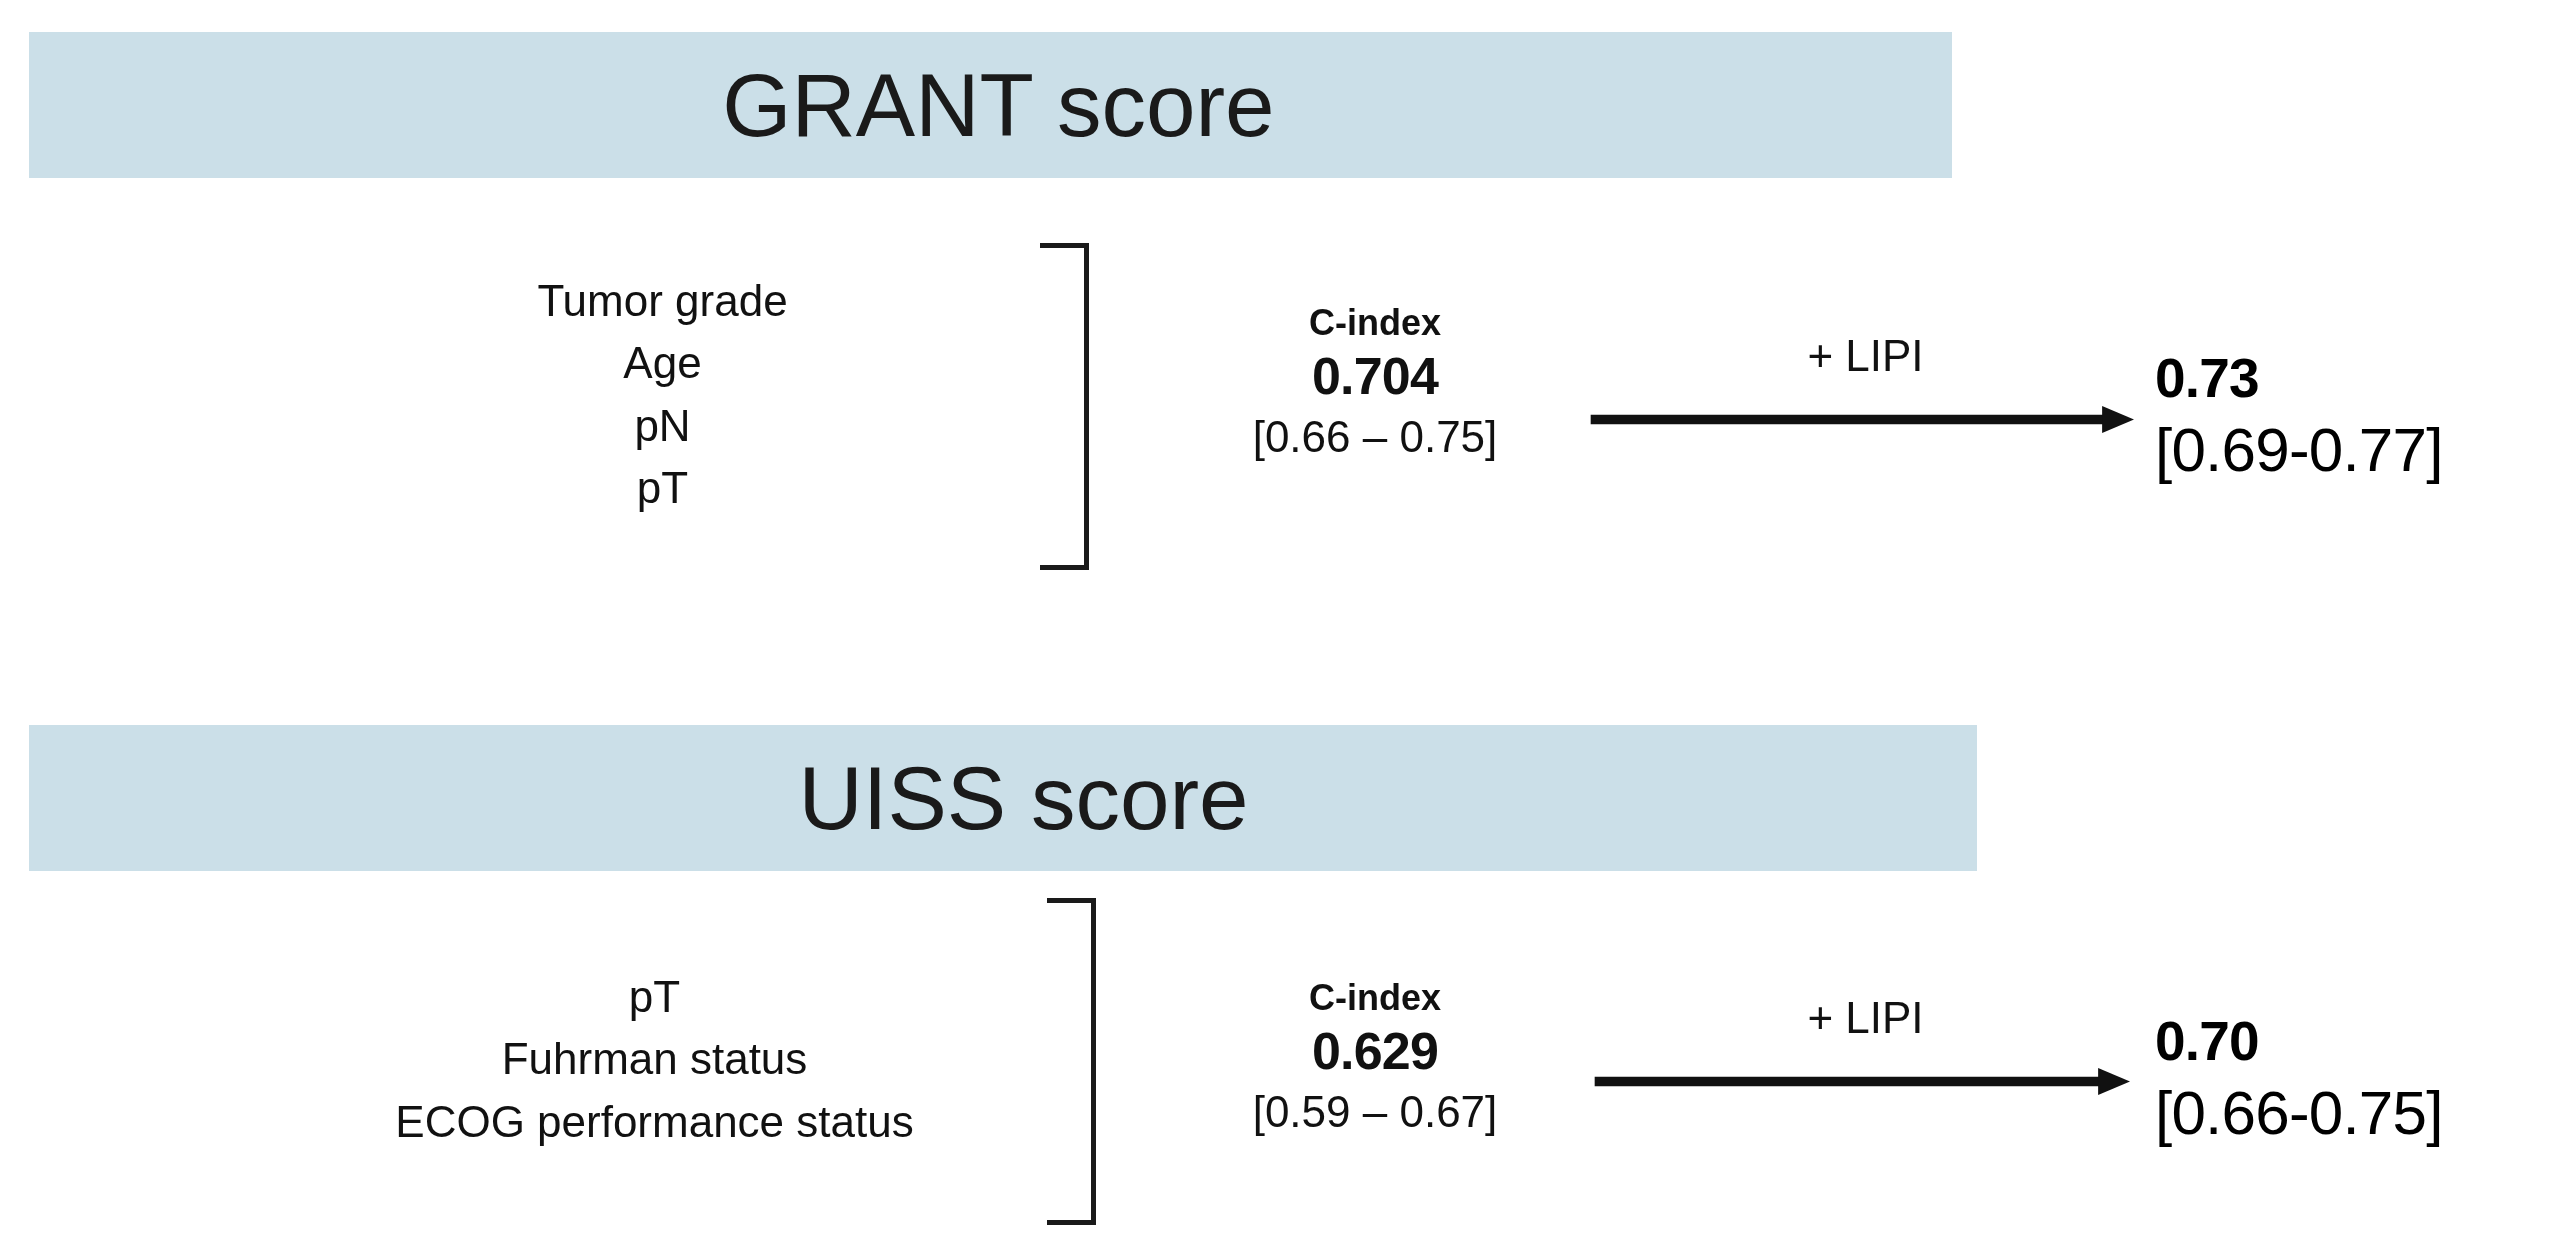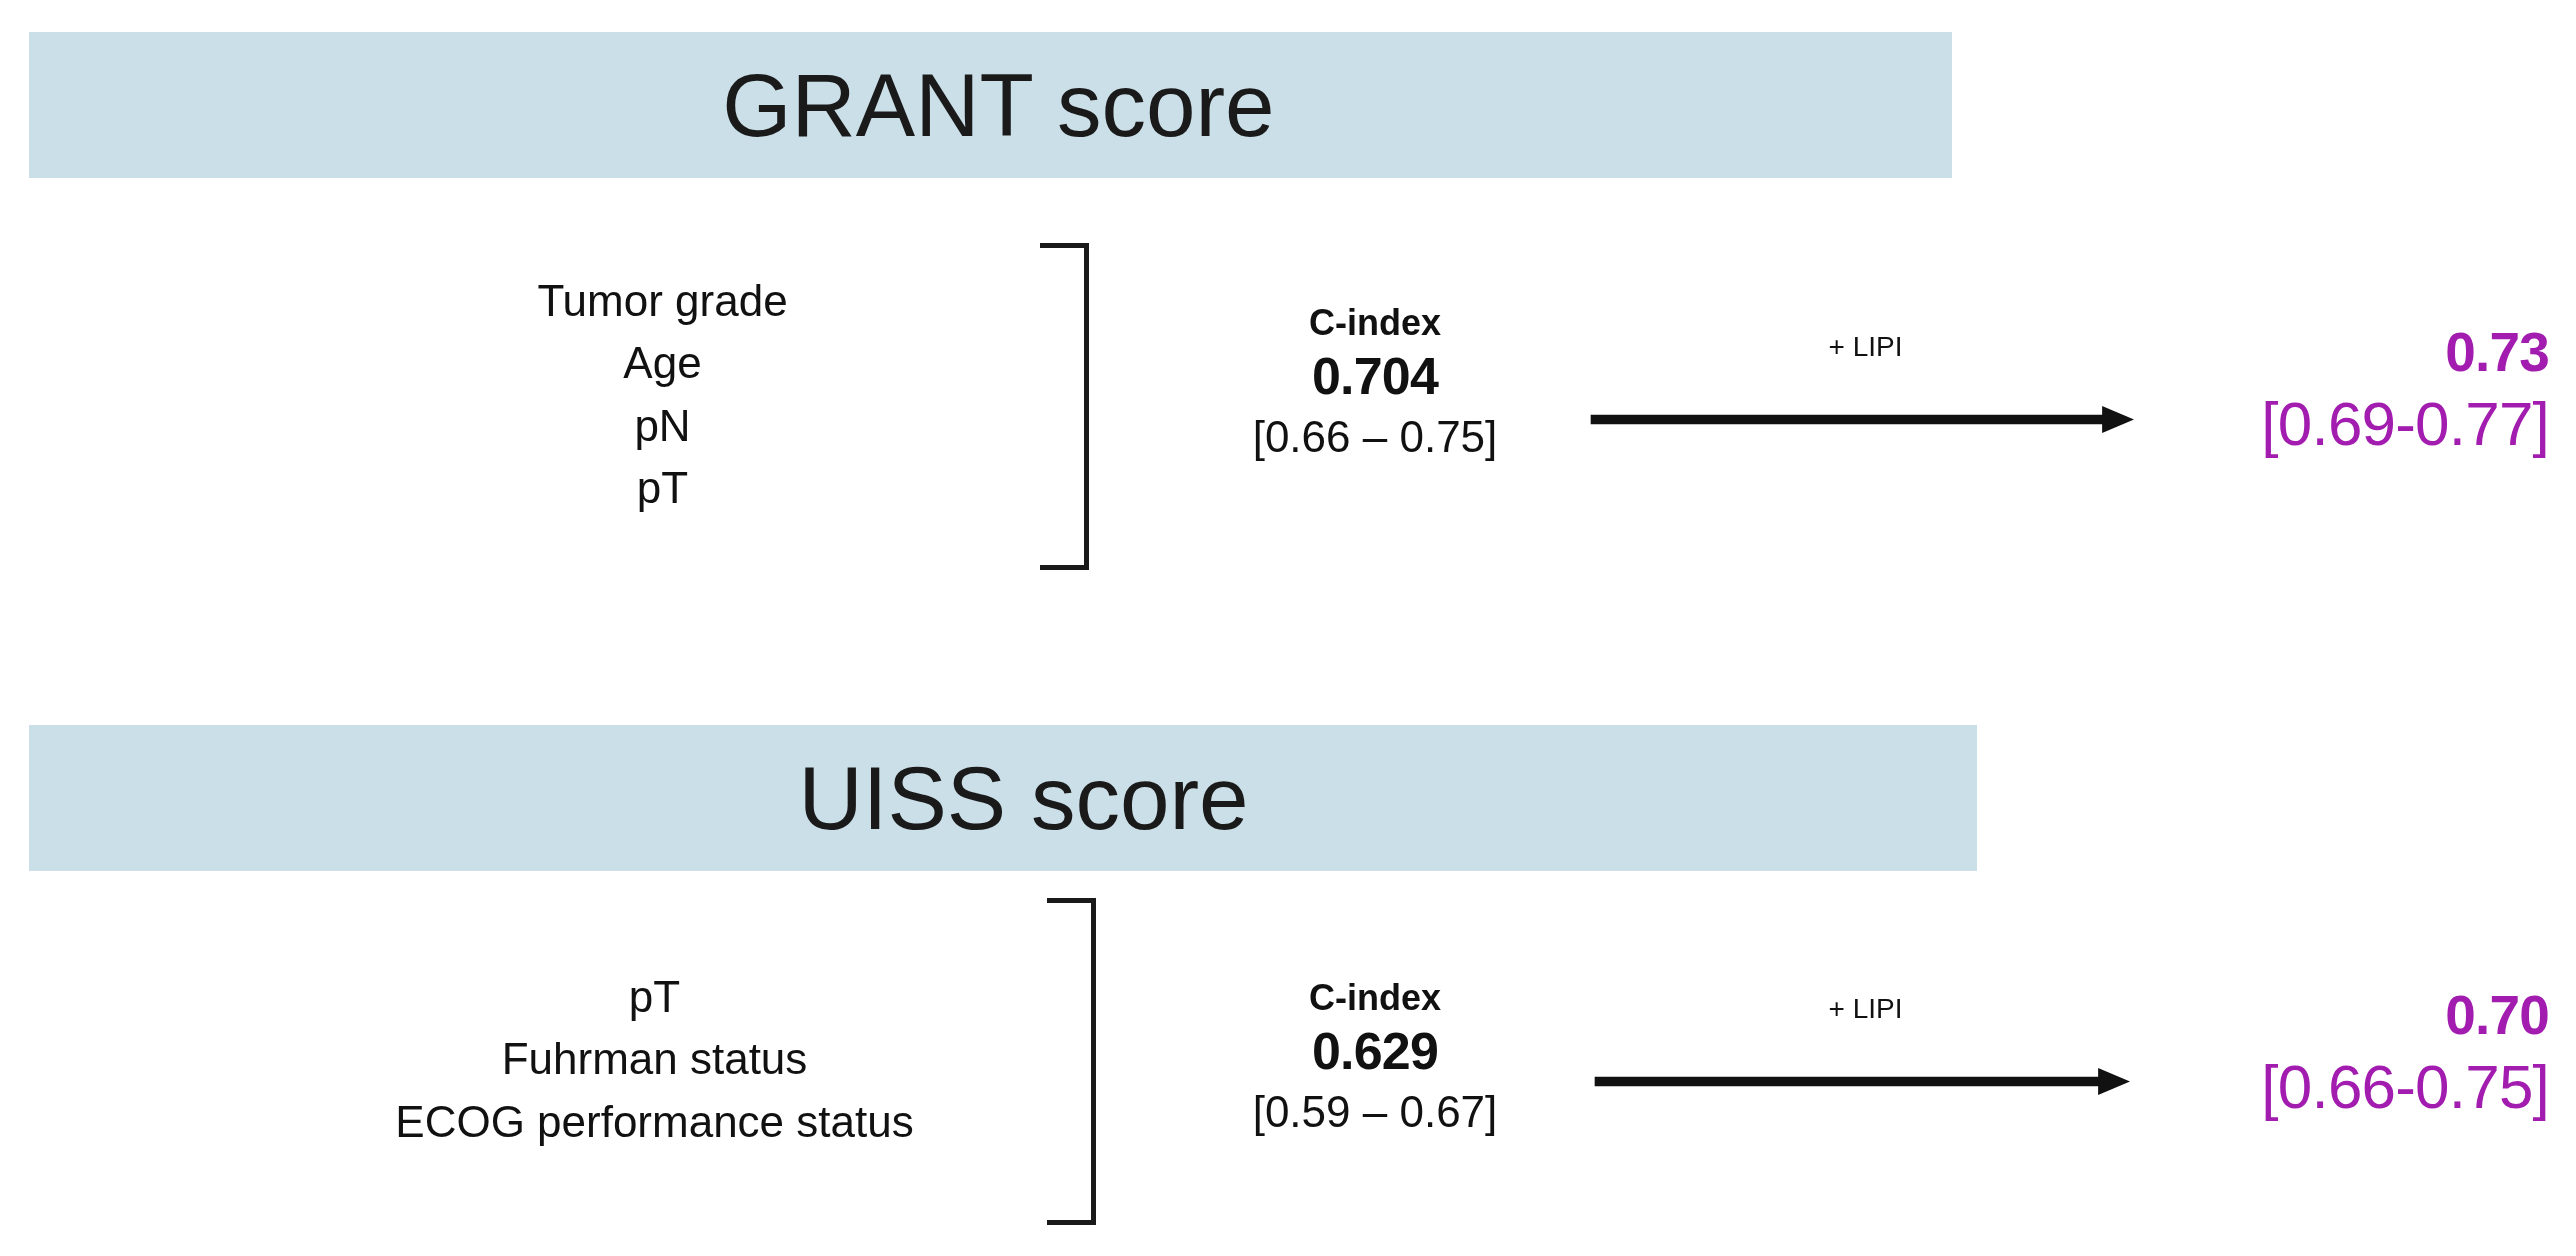--- a/index.html
+++ b/index.html
@@ -129,40 +129,41 @@
     height: 126px;
   }
   #arrow-grant { left: 1589px; top: 96px; width: 545px; }
   #arrow-uiss  { left: 1593px; top: 102px; width: 537px; }
   .arrow-label {
     position: absolute;
     left: 8px;
     right: 0;
     top: 0;
     text-align: center;
-    font-size: 28px;
+    font-size: 44px;
     font-weight: 400;
     color: #111111;
     white-space: nowrap;
   }
   .arrow-svg {
     position: absolute;
     left: 0;
     top: 69px;
     width: 100%;
     height: 39px;
     display: block;
   }
 
   
   .result {
     position: absolute;
-    text-align: right;
-    white-space: nowrap;
-    color: #a21caf;
+    text-align: left;
+    white-space: nowrap;
+    color: #000000;
+    margin-top: 26px;
   }
   #result-grant { left: 2155px; width: 394px; top: 84px; }
   #result-uiss  { left: 2155px; width: 394px; top: 91px; }
   .result-value {
     font-size: 55px;
     font-weight: 700;
     line-height: 1.2;
     letter-spacing: -0.8px;
   }
   .result-ci {

